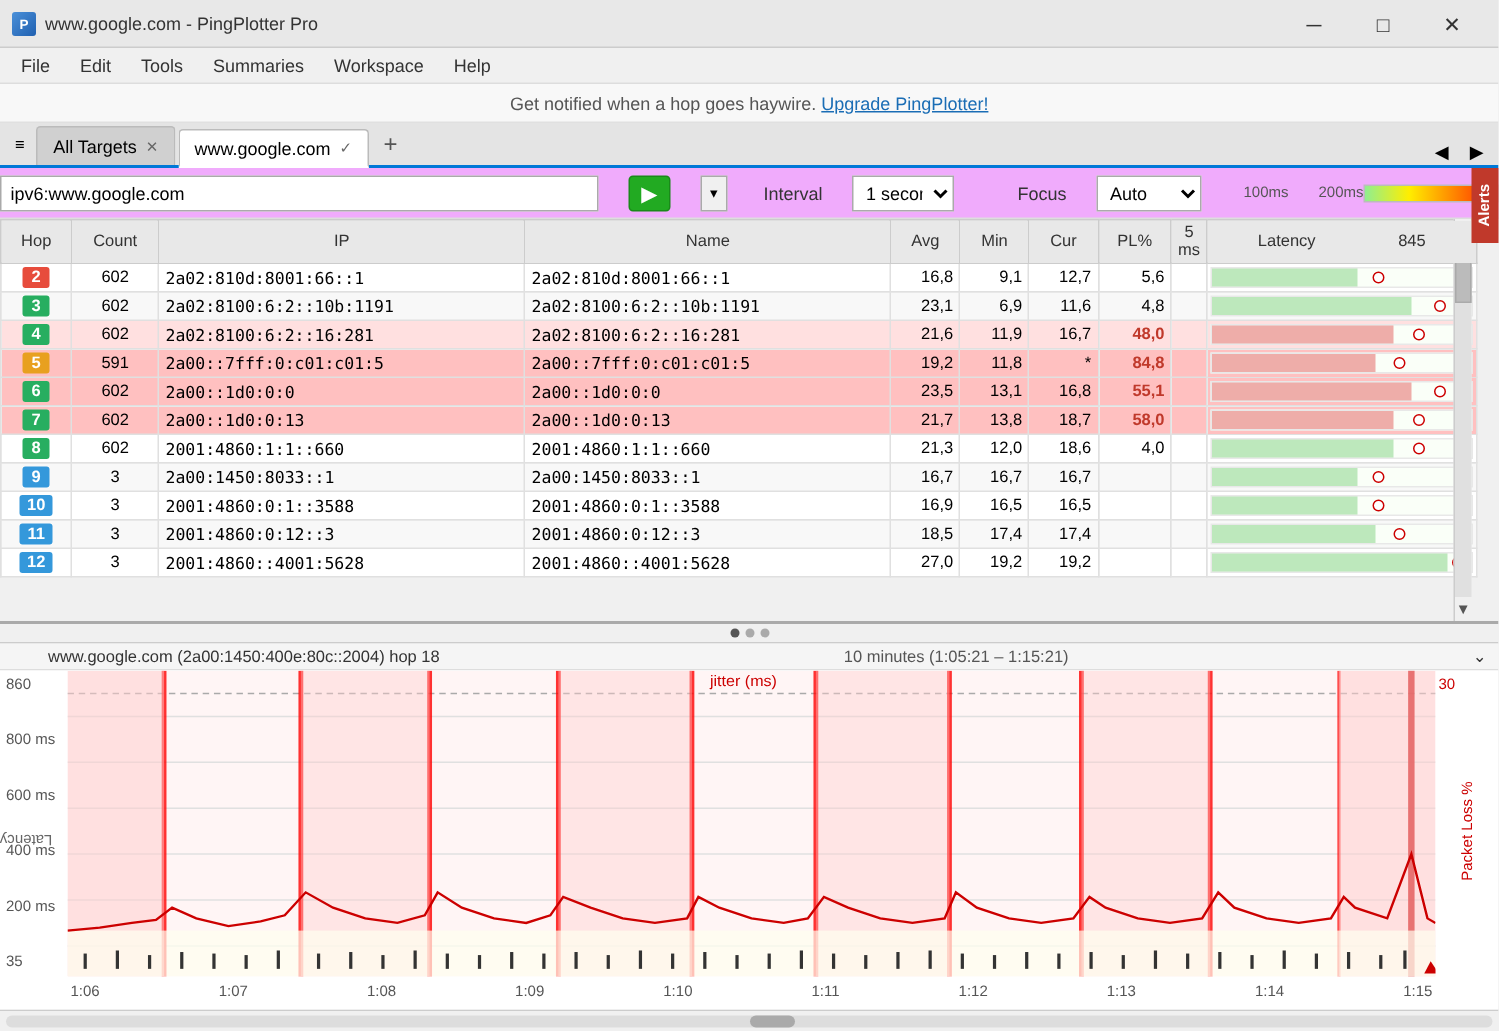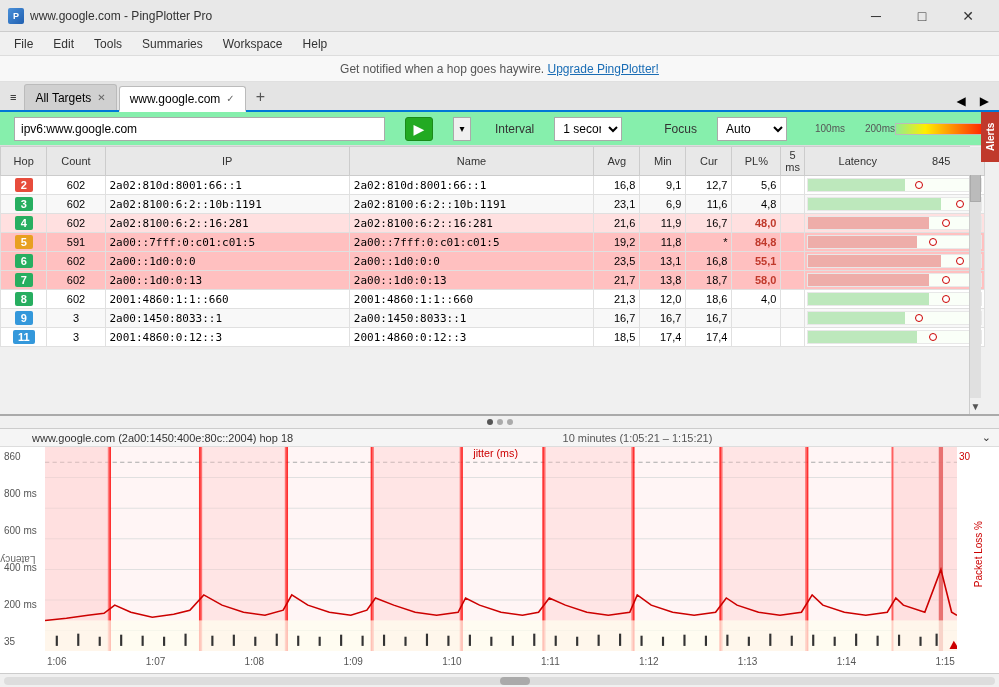--- a/index.html
+++ b/index.html
@@ -58,25 +58,25 @@
     .tab-menu-btn { padding: 4px 6px; cursor: pointer; font-size: 11px; display: flex; align-items: center; gap: 3px; height: 26px; }
     .tab { display: flex; align-items: center; gap: 4px; padding: 4px 10px; background: #d0d0d0; border: 1px solid #bbb; border-bottom: none; cursor: pointer; height: 26px; border-radius: 3px 3px 0 0; font-size: 12px; }
     .tab.active { background: white; border-bottom: 2px solid white; margin-bottom: -2px; }
     .tab-close { font-size: 10px; cursor: pointer; color: #666; margin-left: 2px; }
     .tab-add { padding: 4px 8px; cursor: pointer; font-size: 16px; line-height: 1; color: #555; height: 26px; display: flex; align-items: center; }
     .tab-nav { margin-left: auto; display: flex; gap: 2px; }
     .tab-nav-btn { padding: 2px 6px; cursor: pointer; font-size: 12px; }
 
     
     .toolbar {
-      background: #86efac;
+      background: #f0abfc;
       height: 34px;
       display: flex;
       align-items: center;
-      padding: 0 14px;
+      padding: 0 0;
       gap: 20px;
       border-bottom: 1px solid #ddd;
     }
     .target-select { flex: 1; height: 24px; border: 1px solid #aaa; background: white; padding: 0 6px; font-size: 12px; max-width: 480px; }
     .play-btn { width: 28px; height: 24px; background: #22aa22; border: 1px solid #1a8a1a; border-radius: 3px; cursor: pointer; display: flex; align-items: center; justify-content: center; color: white; font-size: 14px; }
     .dropdown-btn { width: 18px; height: 24px; background: #f0f0f0; border: 1px solid #aaa; cursor: pointer; display: flex; align-items: center; justify-content: center; font-size: 10px; }
     .toolbar-label { font-size: 12px; color: #333; margin-left: 4px; }
     .interval-select { height: 24px; border: 1px solid #aaa; background: white; padding: 0 4px; font-size: 12px; width: 68px; }
     .focus-label { font-size: 12px; color: #333; margin-left: 22px; }
     .focus-select { height: 24px; border: 1px solid #aaa; background: white; padding: 0 4px; font-size: 12px; width: 70px; }
@@ -453,34 +453,72 @@
       <td style="width:18px;padding:0;"></td>
       <td class="latency-cell" style="width:180px;padding:1px 2px;">
         <div style="position:relative;height:14px;background:#fafff8;border:1px solid #e8e8e8;">
           <div style="position:absolute;left:0;top:0;height:100%;width:56%;background:rgba(50,180,50,0.3);"></div>
           <div style="position:absolute;left:64%;top:50%;transform:translate(-50%,-50%);width:8px;height:8px;border:1.5px solid #cc0000;border-radius:50%;background:white;"></div>
         </div>
       </td>
     </tr>
             <tr>
       <td class="td-num">
+        <span class="hop-num" style="background:#3498db">10</span>
+      </td>
+      <td class="td-num">3</td>
+      <td class="td-ip">2001:4860:0:1::3588</td>
+      <td class="td-name">2001:4860:0:1::3588</td>
+      <td class="td-avg">16,9</td>
+      <td class="td-min">16,5</td>
+      <td class="td-cur">16,5</td>
+      <td class="td-pl "></td>
+      <td style="width:18px;padding:0;"></td>
+      <td class="latency-cell" style="width:180px;padding:1px 2px;">
+        <div style="position:relative;height:14px;background:#fafff8;border:1px solid #e8e8e8;">
+          <div style="position:absolute;left:0;top:0;height:100%;width:56%;background:rgba(50,180,50,0.3);"></div>
+          <div style="position:absolute;left:64%;top:50%;transform:translate(-50%,-50%);width:8px;height:8px;border:1.5px solid #cc0000;border-radius:50%;background:white;"></div>
+        </div>
+      </td>
+    </tr>
+            <tr>
+      <td class="td-num">
         <span class="hop-num" style="background:#3498db">11</span>
       </td>
       <td class="td-num">3</td>
       <td class="td-ip">2001:4860:0:12::3</td>
       <td class="td-name">2001:4860:0:12::3</td>
       <td class="td-avg">18,5</td>
       <td class="td-min">17,4</td>
       <td class="td-cur">17,4</td>
       <td class="td-pl "></td>
       <td style="width:18px;padding:0;"></td>
       <td class="latency-cell" style="width:180px;padding:1px 2px;">
         <div style="position:relative;height:14px;background:#fafff8;border:1px solid #e8e8e8;">
           <div style="position:absolute;left:0;top:0;height:100%;width:63%;background:rgba(50,180,50,0.3);"></div>
           <div style="position:absolute;left:72%;top:50%;transform:translate(-50%,-50%);width:8px;height:8px;border:1.5px solid #cc0000;border-radius:50%;background:white;"></div>
+        </div>
+      </td>
+    </tr>
+            <tr>
+      <td class="td-num">
+        <span class="hop-num" style="background:#3498db">12</span>
+      </td>
+      <td class="td-num">3</td>
+      <td class="td-ip">2001:4860::4001:5628</td>
+      <td class="td-name">2001:4860::4001:5628</td>
+      <td class="td-avg">27,0</td>
+      <td class="td-min">19,2</td>
+      <td class="td-cur">19,2</td>
+      <td class="td-pl "></td>
+      <td style="width:18px;padding:0;"></td>
+      <td class="latency-cell" style="width:180px;padding:1px 2px;">
+        <div style="position:relative;height:14px;background:#fafff8;border:1px solid #e8e8e8;">
+          <div style="position:absolute;left:0;top:0;height:100%;width:91%;background:rgba(50,180,50,0.3);"></div>
+          <div style="position:absolute;left:95%;top:50%;transform:translate(-50%,-50%);width:8px;height:8px;border:1.5px solid #cc0000;border-radius:50%;background:white;"></div>
         </div>
       </td>
     </tr>
           </tbody>
       </table>
     </div>
 
     <div class="table-scroll-right">
       <div class="scroll-up-btn">▲</div>
       <div class="scroll-thumb-area">

